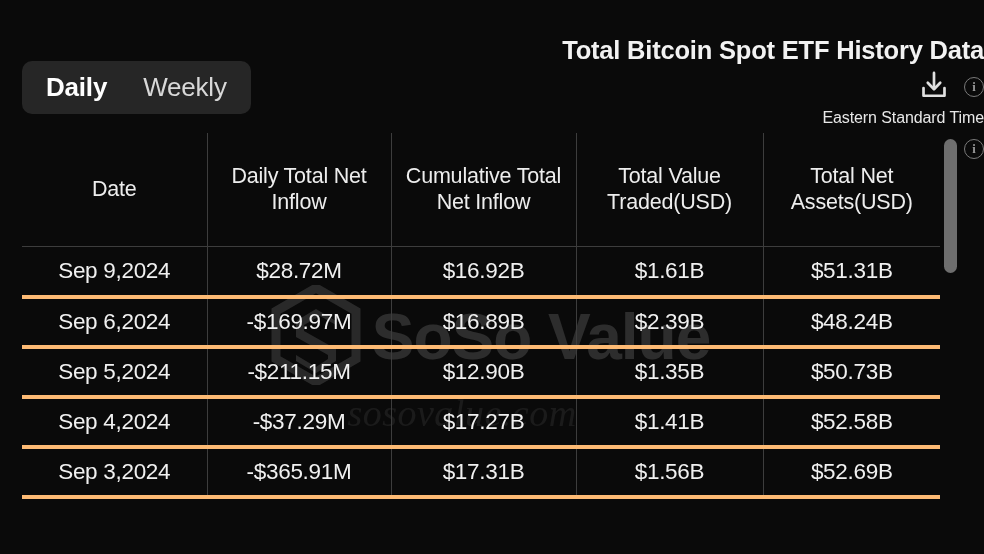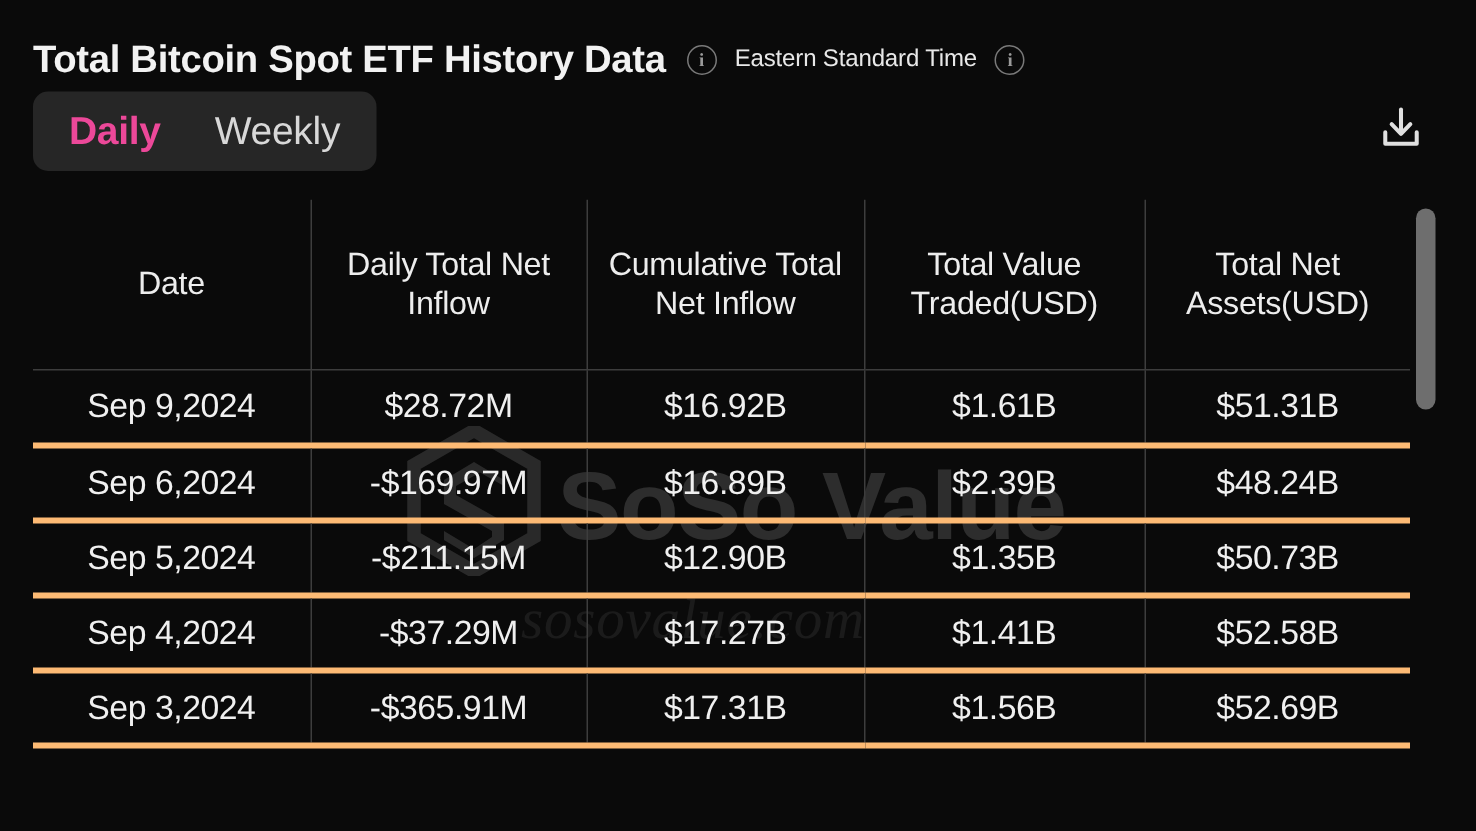--- a/index.html
+++ b/index.html
@@ -17,24 +17,25 @@
     position: relative;
     width: 984px;
     height: 554px;
     background: #0a0a0a;
     overflow: hidden;
   }
 
   
   .header {
     display: flex;
-    align-items: center;
+    align-items: flex-end;
     gap: 12px;
     padding: 36px 0 0 22px;
     height: 44px;
+    flex-direction: column;
   }
 
   .page-title {
     font-size: 25.5px;
     font-weight: 700;
     color: #f2f2f2;
     letter-spacing: -0.2px;
     white-space: nowrap;
   }
 
@@ -86,21 +87,21 @@
   .tab {
     padding: 4px 16px;
     font-size: 26px;
     font-weight: 700;
     line-height: 1.18;
     border-radius: 7px;
     cursor: pointer;
     white-space: nowrap;
     letter-spacing: -0.2px;
   }
-  .tab.active { color: #ec4899; }
+  .tab.active { color: #ffffff; }
   .tab.inactive { color: #d8d8d8; font-weight: 400; }
 
   .download-btn {
     width: 40px;
     height: 40px;
     display: flex;
     align-items: center;
     justify-content: center;
     cursor: pointer;
     background: transparent;

